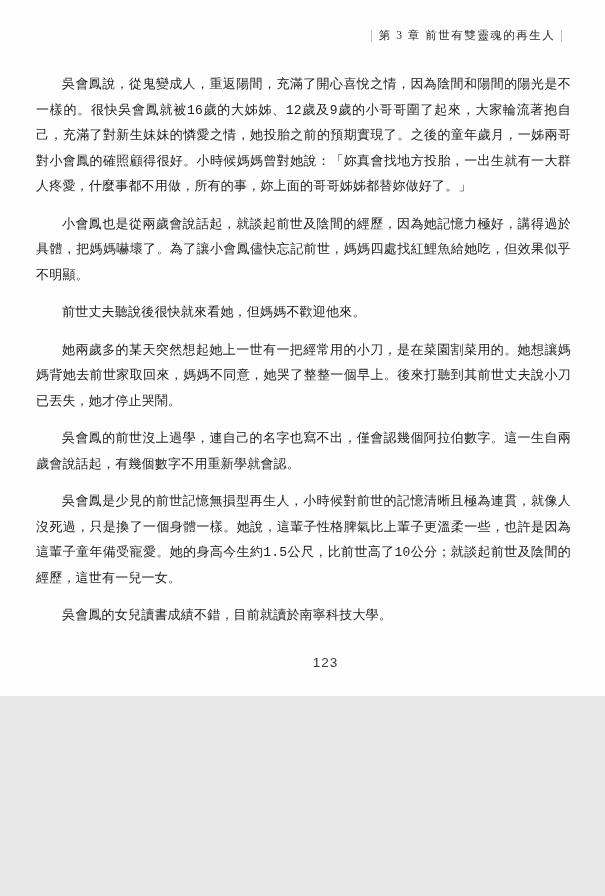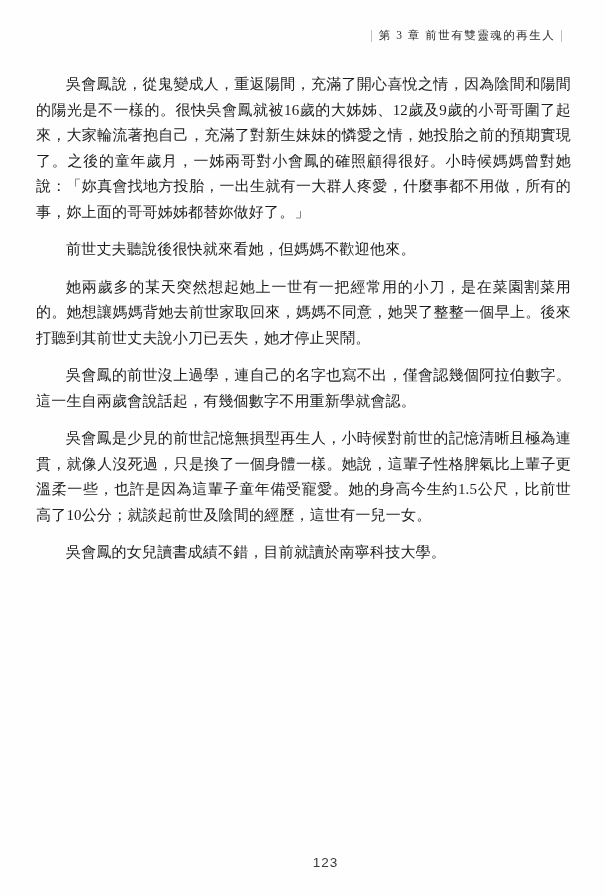--- a/index.html
+++ b/index.html
@@ -3,21 +3,21 @@
 <meta charset="utf-8">
 <style>
   html, body {
     margin: 0;
     padding: 0;
     background: #e8e8e8;
   }
   .page {
     position: relative;
     width: 605px;
-    height: 896px;
+    height: 696px;
     margin: 0 auto;
     background: #fefefe;
     font-family: "Liberation Serif", "DejaVu Serif", serif;
     color: #1c1c1c;
     overflow: hidden;
     box-sizing: border-box;
   }
   .running-head {
     position: absolute;
     top: 28px;
@@ -34,27 +34,28 @@
     transform: scaleX(0.6);
   }
   .body-text {
     position: absolute;
     top: 72px;
     left: 36px;
     right: 34px;
   }
   p.para {
     margin: 0 0 12px 0;
-    font-size: 15px;
+    font-size: 13px;
     line-height: 25.5px;
     text-align: justify;
     text-justify: inter-character;
     text-indent: 2em;
     letter-spacing: 0.2px;
     color: #1c1c1c;
+    font-family: Liberation Mono, monospace;
   }
   .page-number {
     position: absolute;
     bottom: 26px;
     left: 12px;
     right: 0;
     text-align: center;
     font-family: "Liberation Sans", "DejaVu Sans", sans-serif;
     font-size: 13.5px;
     letter-spacing: 1px;
@@ -66,20 +67,21 @@
 <body>
 
 <div class="page">
 
   <div class="running-head">
     <span class="bar">|</span><span>第 3 章 前世有雙靈魂的再生人</span><span class="bar">|</span>
   </div>
 
   <div class="body-text">
     <p class="para">吳會鳳說，從鬼變成人，重返陽間，充滿了開心喜悅之情，因為陰間和陽間的陽光是不一樣的。很快吳會鳳就被16歲的大姊姊、12歲及9歲的小哥哥圍了起來，大家輪流著抱自己，充滿了對新生妹妹的憐愛之情，她投胎之前的預期實現了。之後的童年歲月，一姊兩哥對小會鳳的確照顧得很好。小時候媽媽曾對她說：「妳真會找地方投胎，一出生就有一大群人疼愛，什麼事都不用做，所有的事，妳上面的哥哥姊姊都替妳做好了。」</p>
+    <p class="para">小會鳳也是從兩歲會說話起，就談起前世及陰間的經歷，因為她記憶力極好，講得過於具體，把媽媽嚇壞了。為了讓小會鳳儘快忘記前世，媽媽四處找紅鯉魚給她吃，但效果似乎不明顯。</p>
     <p class="para">前世丈夫聽說後很快就來看她，但媽媽不歡迎他來。</p>
     <p class="para">她兩歲多的某天突然想起她上一世有一把經常用的小刀，是在菜園割菜用的。她想讓媽媽背她去前世家取回來，媽媽不同意，她哭了整整一個早上。後來打聽到其前世丈夫說小刀已丟失，她才停止哭鬧。</p>
     <p class="para">吳會鳳的前世沒上過學，連自己的名字也寫不出，僅會認幾個阿拉伯數字。這一生自兩歲會說話起，有幾個數字不用重新學就會認。</p>
     <p class="para">吳會鳳是少見的前世記憶無損型再生人，小時候對前世的記憶清晰且極為連貫，就像人沒死過，只是換了一個身體一樣。她說，這輩子性格脾氣比上輩子更溫柔一些，也許是因為這輩子童年備受寵愛。她的身高今生約1.5公尺，比前世高了10公分；就談起前世及陰間的經歷，這世有一兒一女。</p>
     <p class="para">吳會鳳的女兒讀書成績不錯，目前就讀於南寧科技大學。</p>
   </div>
 
   <div class="page-number">123</div>
 
 </div>

